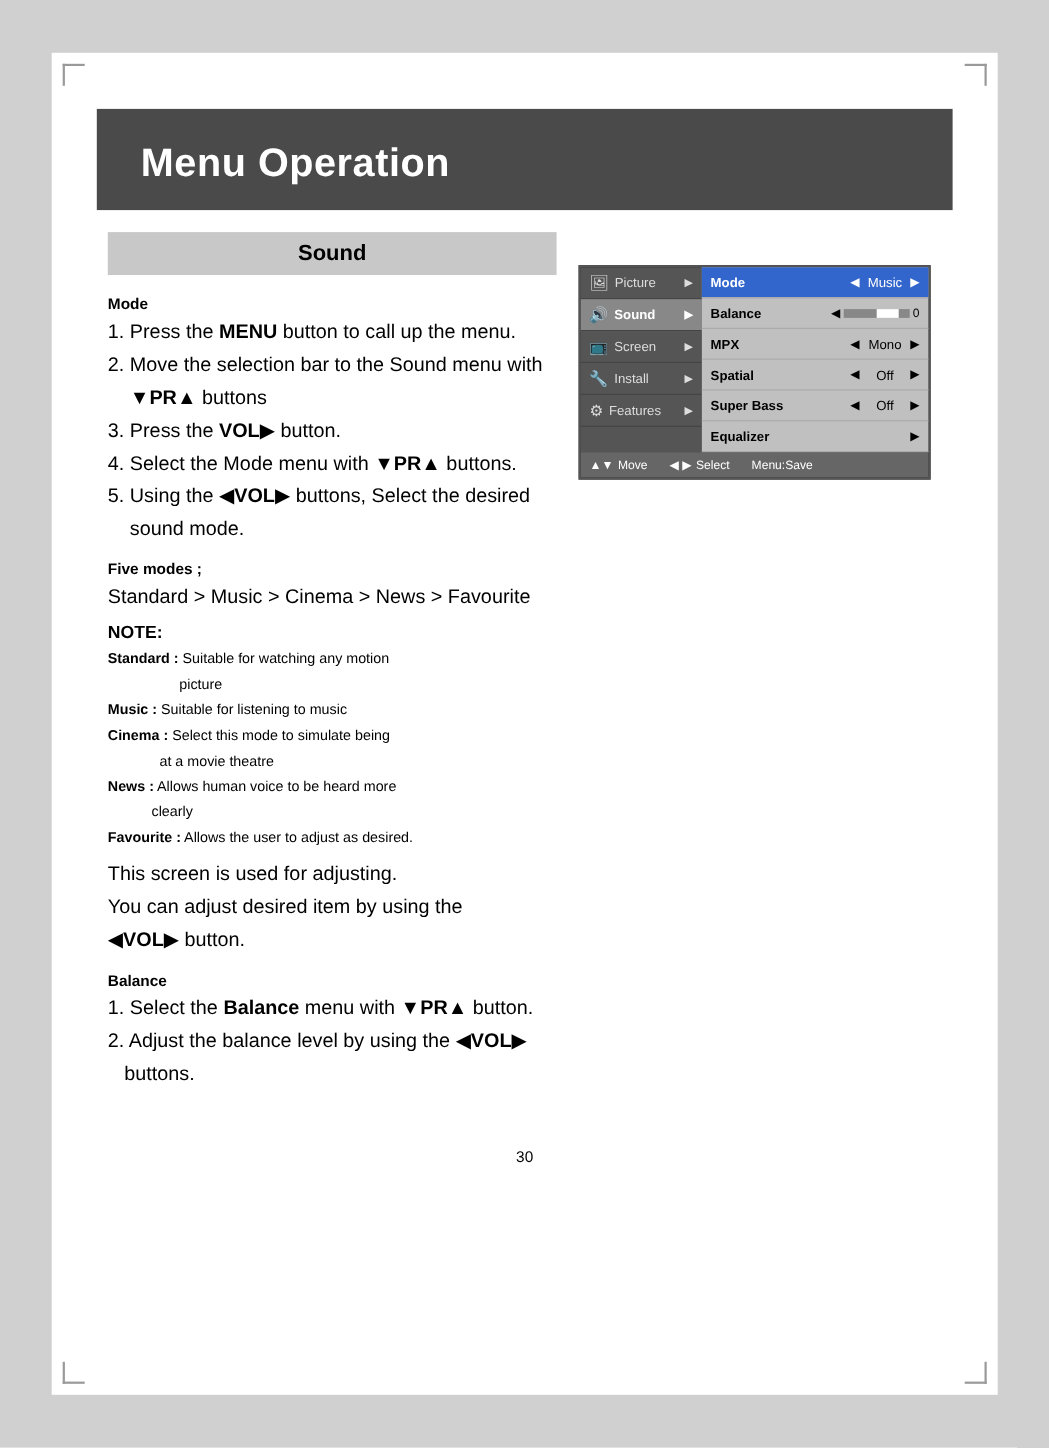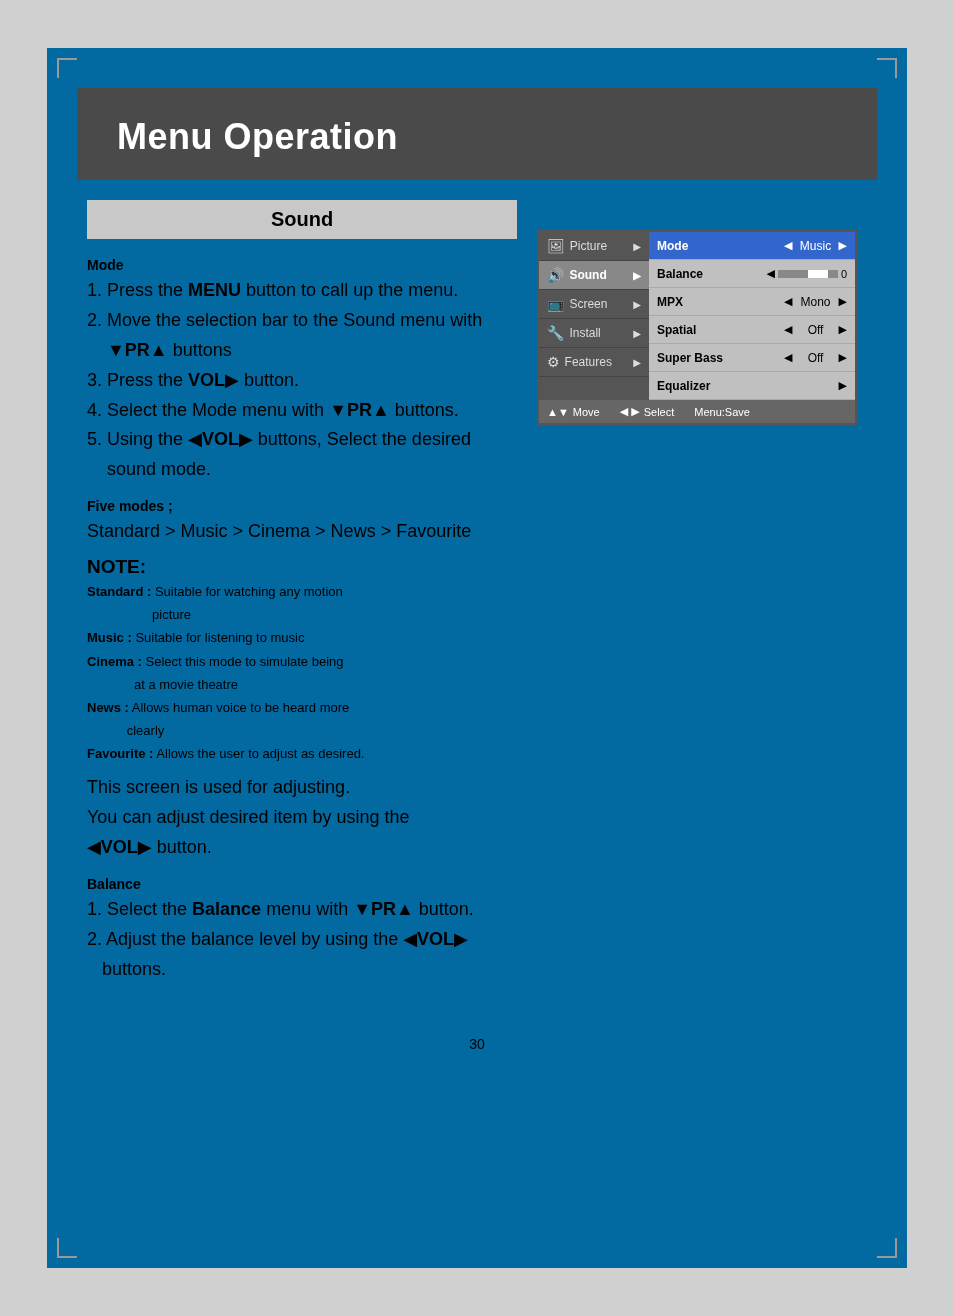--- a/index.html
+++ b/index.html
@@ -8,23 +8,23 @@
       min-height: 1316px;
       background: #d0d0d0;
       font-family: Arial, sans-serif;
       display: flex;
       align-items: center;
       justify-content: center;
     }
     .page {
       width: 860px;
       min-height: 1220px;
-      background: #0369a1;
+      background: #ffffff;
       position: relative;
-      padding: 0;
+      padding: 11px;
     }
     
     .corner-mark {
       position: absolute;
       width: 20px;
       height: 20px;
       border-color: #999;
       border-style: solid;
     }
     .corner-tl { top: 10px; left: 10px; border-width: 2px 0 0 2px; }
@@ -90,21 +90,21 @@
       color: #000;
       line-height: 1.55;
       margin-bottom: 2px;
     }
     .body-text .bold { font-weight: 900; }
     .note-block {
       margin-top: 10px;
       margin-bottom: 10px;
     }
     .note-label {
-      font-size: 19px;
+      font-size: 16px;
       font-weight: 900;
       margin-bottom: 4px;
     }
     .note-item {
       font-size: 13px;
       line-height: 1.55;
       margin-bottom: 3px;
       padding-left: 0;
     }
     .note-item .bold { font-weight: 700; }

